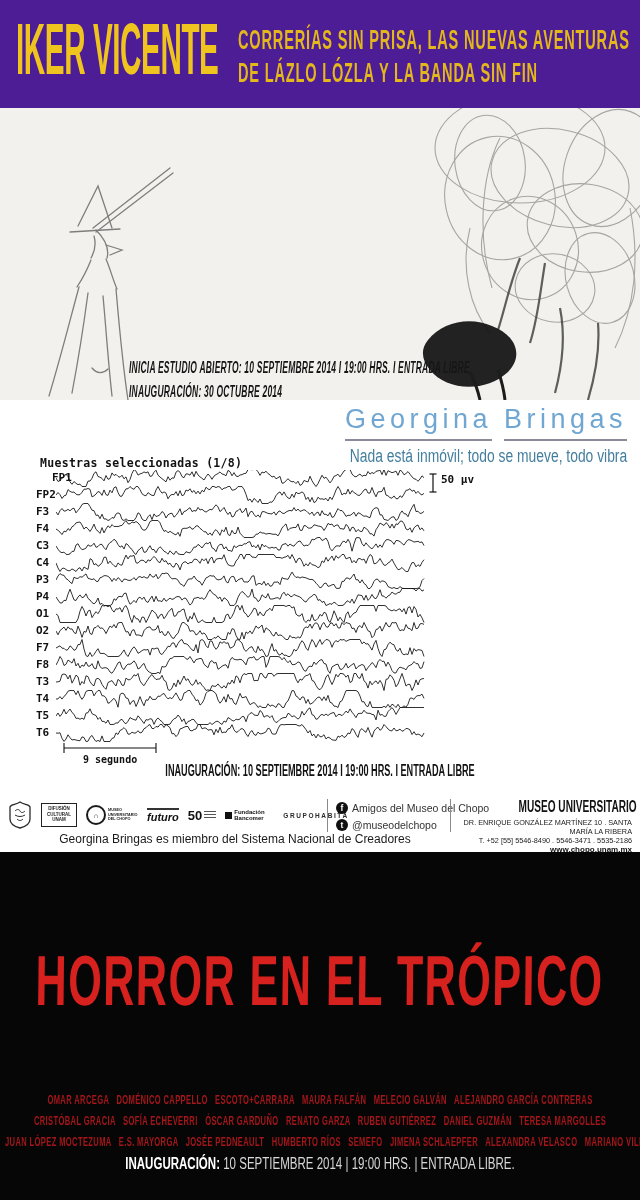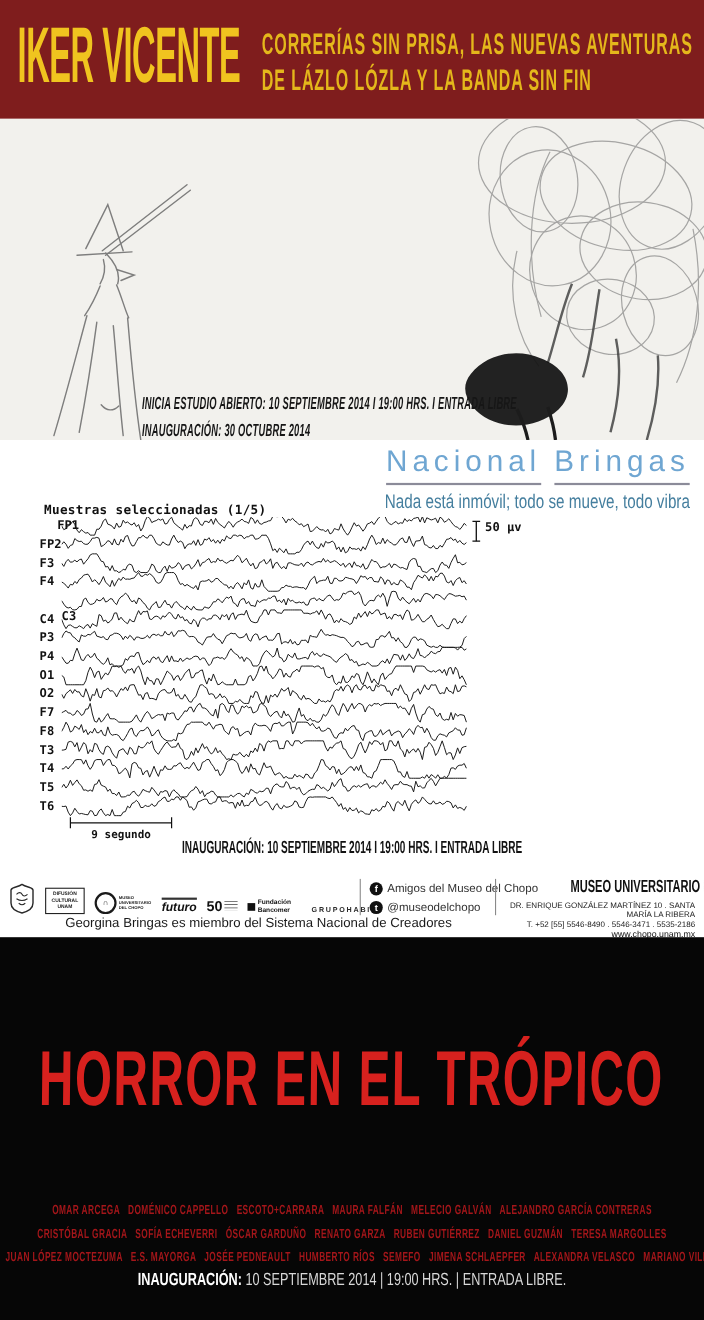--- a/index.html
+++ b/index.html
@@ -36,21 +36,21 @@
   .eeg-svg{position:absolute;left:56px;top:70px;}
   .eeg-scale-label{position:absolute;left:441px;top:73px;font-family:"DejaVu Sans Mono",monospace;
         font-weight:700;font-size:11px;color:#111;white-space:nowrap;}
   .eeg-time-label{position:absolute;left:83px;top:354px;font-family:"DejaVu Sans Mono",monospace;
         font-weight:700;font-size:10px;color:#111;}
   .mid-inaug{position:absolute;left:0;top:362px;width:640px;text-align:center;font-weight:700;
         font-size:16px;color:#121212;transform:scaleX(0.57);transform-origin:center top;white-space:nowrap;}
 
   
   .footer{position:absolute;top:795px;left:0;width:640px;height:57px;background:#ffffff;}
-  .logos-row{position:absolute;left:8px;top:4px;height:32px;display:flex;align-items:flex-end;gap:9px;}
+  .logos-row{position:absolute;left:8px;top:4px;height:32px;display:flex;align-items:center;gap:9px;}
   .logo-box{border:1px solid #222;color:#1a1a1a;font-weight:700;text-transform:uppercase;
         text-align:center;overflow:hidden;}
   .logo-difusion{width:34px;height:20px;font-size:4.5px;line-height:5.5px;padding-top:2px;}
   .logo-chopo{display:flex;align-items:center;gap:2px;}
   .logo-chopo .circ{width:16px;height:16px;border:2px solid #1a1a1a;border-radius:50%;
         display:flex;align-items:center;justify-content:center;font-size:7px;font-weight:700;color:#1a1a1a;}
   .logo-chopo .txt{width:30px;font-size:3.8px;line-height:4.6px;font-weight:700;color:#1a1a1a;
         text-transform:uppercase;text-align:left;}
   .logo-futuro{font-style:italic;font-weight:700;font-size:11px;color:#111;border-top:2px solid #333;padding-top:1px;}
   .logo-50{display:flex;align-items:center;gap:2px;}
@@ -66,41 +66,41 @@
   .social{position:absolute;left:336px;top:7px;}
   .soc-row{display:flex;align-items:center;gap:4px;margin-bottom:5px;}
   .soc-icon{width:12px;height:12px;border-radius:50%;background:#101010;color:#fff;font-weight:700;
         font-size:8.5px;line-height:12px;text-align:center;display:inline-block;}
   .soc-label{font-size:10.5px;color:#333;}
   .museum{position:absolute;right:8px;top:3px;width:180px;text-align:right;color:#111;}
   .museum-name{font-weight:700;font-size:16px;white-space:nowrap;transform:scaleX(0.63);
         transform-origin:right top;}
   .museum-addr{font-size:7.3px;margin-top:2px;color:#222;}
   .museum-tel{font-size:7.3px;color:#222;}
-  .museum-web{font-size:8px;font-weight:400;color:#111;}
+  .museum-web{font-size:8px;font-weight:700;color:#111;}
   .snc{position:absolute;left:0;top:37px;width:470px;text-align:center;font-size:12px;color:#1a1a1a;}
 
   
   .black-sec{position:absolute;top:852px;left:0;width:640px;height:348px;background:#060606;overflow:hidden;}
   .horror-title{position:absolute;left:-180px;top:88px;width:1000px;text-align:center;font-weight:700;
         font-size:60px;letter-spacing:2px;white-space:nowrap;transform:scale(0.72,1.18) skewX(-1deg);
         transform-origin:center top;}
   .artist-lines{position:absolute;left:-180px;top:238px;width:1000px;text-align:center;
         transform:scaleX(0.63);transform-origin:center top;}
   .artist-line{font-weight:700;font-size:12px;line-height:21px;white-space:pre;letter-spacing:0.6px;}
   .black-inaug{position:absolute;left:-180px;top:303px;width:1000px;text-align:center;font-size:16px;
         color:#d8d8d8;white-space:nowrap;transform:scaleX(0.72);transform-origin:center top;}
   .black-inaug b{color:#ffffff;font-weight:700;}
 </style>
 </head>
 <body>
 
 <div class="page">
 
-  <div class="top-banner" style="background: #7f1d1d;">
+  <div class="top-banner" style="background: #4c1d95;">
     <div class="iker" style="color: rgb(240, 196, 31);">IKER VICENTE</div>
     <div class="top-sub" style="color: rgb(228, 183, 27);">
       <div>CORRERÍAS SIN PRISA, LAS NUEVAS AVENTURAS</div>
       <div>DE LÁZLO LÓZLA Y LA BANDA SIN FIN</div>
     </div>
   </div>
 
   <div class="sketch" style="background: rgb(242, 241, 237); font-style: italic;">
     <svg width="640" height="292" viewBox="0 0 640 292">
       <g fill="none" stroke="#6a6a6a" stroke-width="1.3" stroke-linecap="round" opacity="0.85">
@@ -142,30 +142,30 @@
         <path d="M598,215 C600,240 596,265 588,292"></path>
       </g>
       <path d="M428,232 C442,214 470,208 492,218 C516,227 524,248 508,264 C484,286 446,282 430,262 C422,252 420,242 428,232 Z" fill="#121212" opacity="0.93"></path>
       <path d="M470,264 C475,274 478,283 480,292 M498,262 C502,274 504,283 505,292" fill="none" stroke="#1c1c1c" stroke-width="3"></path>
     </svg>
     <div class="sketch-line sketch-line1">INICIA ESTUDIO ABIERTO: 10 SEPTIEMBRE 2014 I 19:00 HRS. I ENTRADA LIBRE</div>
     <div class="sketch-line sketch-line2">INAUGURACIÓN: 30 OCTUBRE 2014</div>
   </div>
 
   <div class="white-sec">
-    <div class="gb-name" style="color: rgb(111, 166, 210);"><span class="uw" style="border-bottom-color: rgb(139, 139, 153);">Nacional</span><span class="gap"></span><span class="uw" style="border-bottom-color: rgb(139, 139, 153);">Bringas</span></div>
+    <div class="gb-name" style="color: rgb(111, 166, 210);"><span class="uw" style="border-bottom-color: rgb(139, 139, 153);">Georgina</span><span class="gap"></span><span class="uw" style="border-bottom-color: rgb(139, 139, 153);">Bringas</span></div>
     <div class="gb-tag" style="color: rgb(68, 126, 158);">Nada está inmóvil; todo se mueve, todo vibra</div>
 
-    <div class="eeg-title">Muestras seleccionadas (1/5)</div>
+    <div class="eeg-title">Muestras seleccionadas (1/8)</div>
     <div class="eeg-labels" id="eeg-labels">
         <div style="top: 1px; margin-left: 16px;">FP1</div>
         <div style="top: 18px;">FP2</div>
         <div style="top: 35px;">F3</div>
         <div style="top: 52px;">F4</div>
-        <div style="top: 84px; margin-left: 20px;">C3</div>
+        <div style="top: 69px;">C3</div>
         <div style="top: 86px; text-align: right;">C4</div>
         <div style="top: 103px;">P3</div>
         <div style="top: 120px;">P4</div>
         <div style="top: 137px;">O1</div>
         <div style="top: 154px;">O2</div>
         <div style="top: 171px;">F7</div>
         <div style="top: 188px; text-align: center;">F8</div>
         <div style="top: 205px;">T3</div>
         <div style="top: 222px;">T4</div>
         <div style="top: 239px;">T5</div>

